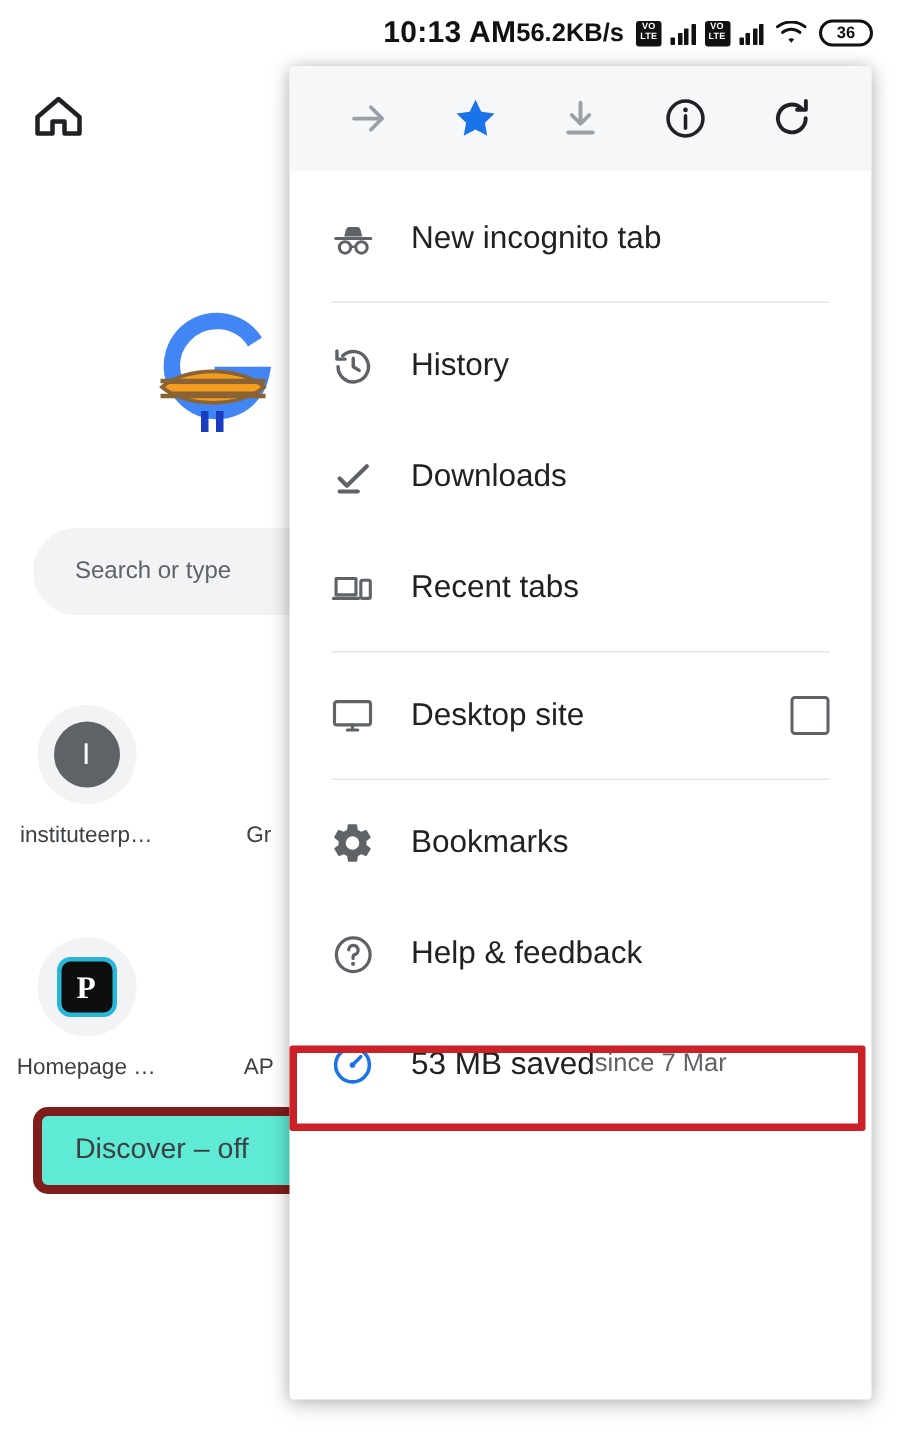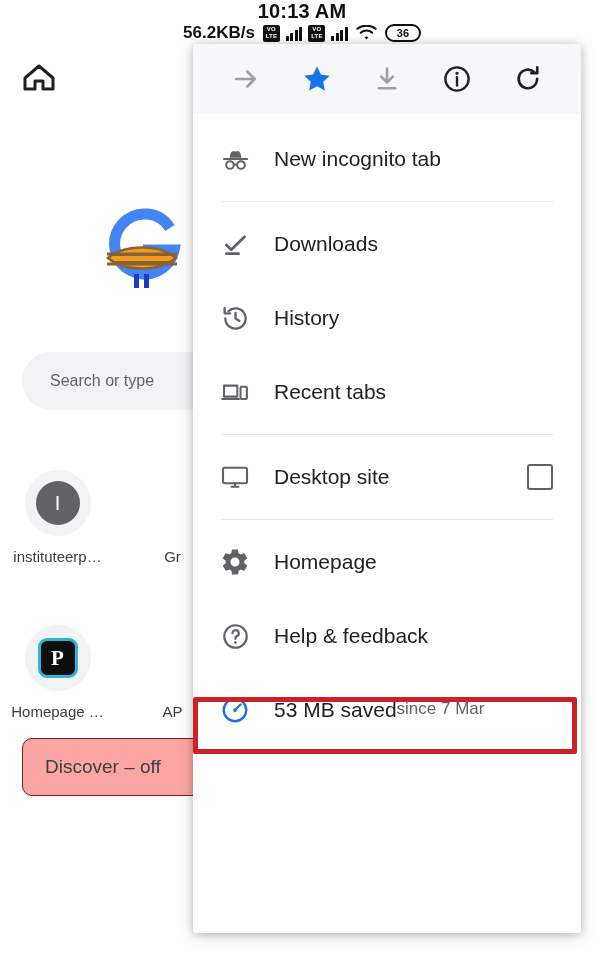--- a/index.html
+++ b/index.html
@@ -7,23 +7,22 @@
     width: 600px; height: 962px;
     font-family: "Liberation Sans", sans-serif;
     background: #ffffff;
     overflow: hidden;
   }
   #screen { position: relative; width: 600px; height: 962px; background:#fff; }
 
   
   .statusbar {
     position: absolute; left:0; top:0; width:600px; height:44px;
-    display:flex; align-items:center; justify-content:flex-start;
+    display:flex; align-items:center; justify-content:flex-end;
     padding: 0 18px 0 22px;
-    flex-direction: column;
   }
   .status-time { font-size:20px; font-weight:700; color:#111; letter-spacing:.2px; }
   .status-right { display:flex; align-items:center; gap:6px; }
   .net-speed { font-size:17px; font-weight:700; color:#111; margin-right:2px; }
   .volte {
     width:17px; height:17px; background:#111; border-radius:2px;
     color:#fff; font-size:6px; font-weight:700; line-height:7px;
     display:flex; flex-direction:column; align-items:center; justify-content:center;
     letter-spacing:.2px;
   }
@@ -58,23 +57,23 @@
     display:flex;align-items:center;justify-content:center;font-size:20px;
   }
   .fav-p {
     width:40px;height:40px;border-radius:9px;background:#0e0e0e;
     border:3px solid #29b6d8; color:#fff; font-family:"Liberation Serif",serif;
     display:flex;align-items:center;justify-content:center;font-size:21px;font-weight:700;
   }
   .tile-label { font-size:15px; color:#3c4043; white-space:nowrap; }
   .discover-chip {
     position:absolute; left:22px; top:738px; height:58px; width:250px;
-    border:1px solid #7f1d1d; border-radius:10px;
+    border:6px solid #7f1d1d; border-radius:10px;
     display:flex; align-items:center; padding-left:22px;
-    font-size:19px; color:#3c4043; background:#fca5a5;
+    font-size:19px; color:#3c4043; background:#5eead4;
   }
 
   
   .menu {
     position:absolute; left:193px; top:44px; width:388px; height:889px;
     background:#fff; border-radius:3px;
     box-shadow:0 1px 10px rgba(0,0,0,.22), 0 4px 18px rgba(0,0,0,.13);
     overflow:hidden;
   }
   .menu-toolbar {
@@ -245,36 +244,36 @@
           </svg>
         </span>
         <span class="mi-label">New incognito tab</span>
       </div>
 
       <div class="divider"></div>
 
       <div class="mi">
         <span class="mi-icon">
           <svg width="29" height="29" viewBox="0 0 24 24">
-            <path d="M4.5 12.4l4 4L19.5 5.6" fill="none" stroke="#5f6368" stroke-width="2.3" stroke-linecap="round" stroke-linejoin="round"></path>
-            <path d="M4.5 19.6h10" stroke="#5f6368" stroke-width="2.3" stroke-linecap="round"></path>
-          </svg>
-        </span>
-        <span class="mi-label">Downloads</span>
-      </div>
-
-      <div class="mi">
-        <span class="mi-icon">
-          <svg width="29" height="29" viewBox="0 0 24 24">
             <path d="M3.6 12a8.4 8.4 0 1 0 2.6-6.1" fill="none" stroke="#5f6368" stroke-width="1.9" stroke-linecap="round"></path>
             <path d="M3 3.3v4.5h4.5" fill="none" stroke="#5f6368" stroke-width="1.9" stroke-linecap="round" stroke-linejoin="round"></path>
             <path d="M12 7.3V12l3.3 2" fill="none" stroke="#5f6368" stroke-width="1.9" stroke-linecap="round" stroke-linejoin="round"></path>
           </svg>
         </span>
         <span class="mi-label">History</span>
+      </div>
+
+      <div class="mi">
+        <span class="mi-icon">
+          <svg width="29" height="29" viewBox="0 0 24 24">
+            <path d="M4.5 12.4l4 4L19.5 5.6" fill="none" stroke="#5f6368" stroke-width="2.3" stroke-linecap="round" stroke-linejoin="round"></path>
+            <path d="M4.5 19.6h10" stroke="#5f6368" stroke-width="2.3" stroke-linecap="round"></path>
+          </svg>
+        </span>
+        <span class="mi-label">Downloads</span>
       </div>
 
 
       <div class="mi">
         <span class="mi-icon">
           <svg width="30" height="30" viewBox="0 0 26 26">
             <path d="M3.5 7.5h11.5v9.5H3.5z" fill="none" stroke="#5f6368" stroke-width="1.8" stroke-linejoin="round"></path>
             <path d="M2 19h14.5" stroke="#5f6368" stroke-width="1.8" stroke-linecap="round"></path>
             <rect x="17.8" y="8.5" width="5.5" height="10.5" rx="1" fill="none" stroke="#5f6368" stroke-width="1.8"></rect>
           </svg>
@@ -296,21 +295,21 @@
       </div>
 
       <div class="divider"></div>
 
       <div class="mi">
         <span class="mi-icon">
           <svg width="30" height="30" viewBox="0 0 24 24">
             <path d="M19.4 13c.04-.33.06-.66.06-1s-.02-.67-.07-1l2.11-1.63a.5.5 0 0 0 .12-.64l-2-3.46a.5.5 0 0 0-.6-.22l-2.49 1a7.3 7.3 0 0 0-1.72-1l-.38-2.65a.49.49 0 0 0-.5-.42h-4a.49.49 0 0 0-.48.42l-.38 2.65c-.61.25-1.17.59-1.69.98l-2.49-1a.48.48 0 0 0-.6.22l-2 3.46a.5.5 0 0 0 .12.64L4.6 11c-.05.33-.07.66-.07 1s.02.67.07 1l-2.11 1.63a.5.5 0 0 0-.12.64l2 3.46c.12.22.38.3.6.22l2.49-1c.52.39 1.08.73 1.69.98l.38 2.65c.04.24.24.42.48.42h4c.24 0 .45-.18.49-.42l.38-2.65c.61-.25 1.17-.59 1.69-.98l2.49 1c.23.09.49 0 .6-.22l2-3.46a.5.5 0 0 0-.12-.64zM12 15.6A3.6 3.6 0 1 1 12 8.4a3.6 3.6 0 0 1 0 7.2z" fill="#5f6368"></path>
           </svg>
         </span>
-        <span class="mi-label">Homepage</span>
+        <span class="mi-label">Bookmarks</span>
       </div>
 
       <div class="mi">
         <span class="mi-icon">
           <svg width="29" height="29" viewBox="0 0 24 24">
             <circle cx="12" cy="12" r="9.3" fill="none" stroke="#5f6368" stroke-width="1.8"></circle>
             <path d="M9.5 9.3a2.6 2.6 0 1 1 3.3 2.6c-.6.2-.9.8-.9 1.5v.6" fill="none" stroke="#5f6368" stroke-width="1.8" stroke-linecap="round"></path>
             <circle cx="11.9" cy="17" r="1.15" fill="#5f6368"></circle>
           </svg>
         </span>

